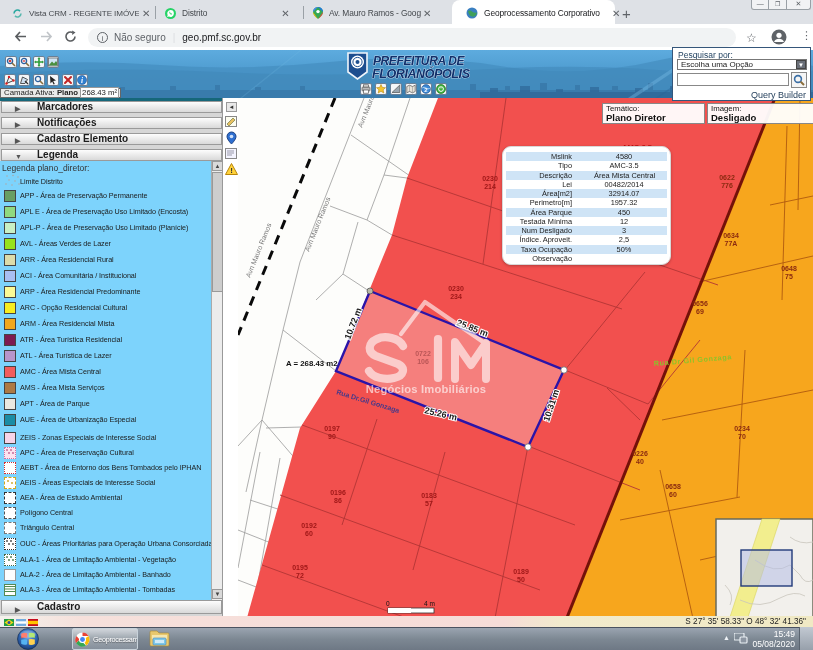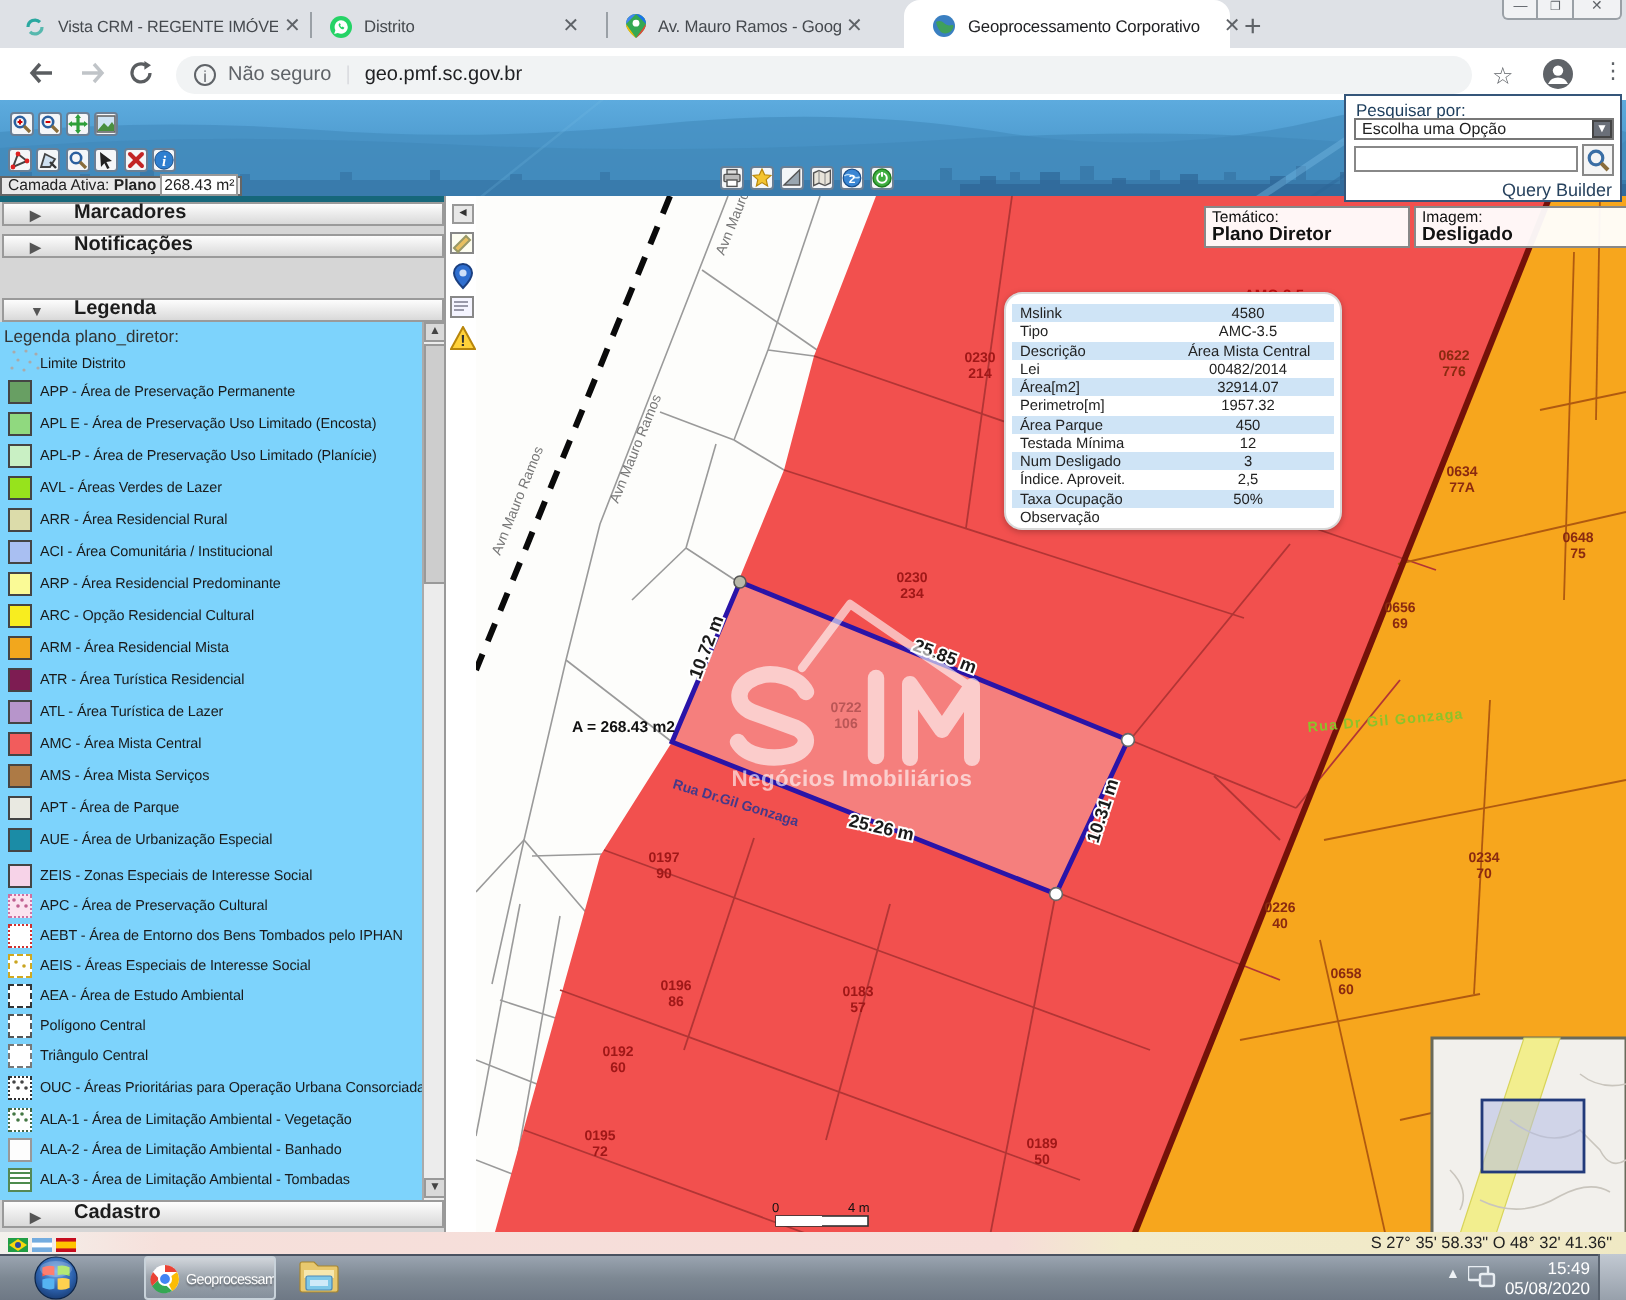--- a/index.html
+++ b/index.html
@@ -28,21 +28,21 @@
 #legendbody{position:absolute;left:0;top:161px;width:222px;height:439px;background:#7dd3fc;overflow:hidden}
 .litem{position:absolute;left:20px;font-size:7.2px;letter-spacing:-0.05px;color:#1a1a1a;white-space:nowrap}
 .lsq{position:absolute;left:4px;width:12px;height:12px;border:1px solid #444}
 #lscroll{position:absolute;left:211px;top:161px;width:11px;height:439px;background:#ececec;border-left:1px solid #aaa}
 #sidestrip{position:absolute;left:222px;top:98px;width:16px;height:518px;background:#fff;border-left:1px solid #999}
 
 #map{left:238px;top:98px;width:575px;height:520px;background:#fff}
 #infobox{position:absolute;left:502px;top:146px;width:169px;height:119px;background:#fff;border:1px solid #d8d8d8;border-radius:9px;box-shadow:0 1px 3px rgba(0,0,0,.25);z-index:20;padding:5px 3px 0 3px}
 .irow{position:relative;width:161px;height:9.25px;font-size:7.4px;color:#222;line-height:9.25px;white-space:nowrap}
 .irow.b{background:#cfe4f6}
-.ilab{position:absolute;left:4px;width:62px;text-align:left}
+.ilab{position:absolute;left:4px;width:62px;text-align:right}
 .ival{position:absolute;left:88px;width:60px;text-align:center}
 .thembox{position:absolute;height:21px;background:rgba(255,255,255,.95);border:1px solid #888;z-index:15;font-size:7.8px;color:#111;line-height:8.5px;padding:1px 0 0 3px;overflow:hidden}
 
 #coordbar{left:0;top:616px;width:813px;height:11px;background:linear-gradient(90deg,#f3f1ec 0%,#f6e0db 10%,#f6dcd8 62%,#f2ebcd 69%,#f0e9c4 100%);z-index:40}
 #taskbar{left:0;top:627px;width:813px;height:23px;background:linear-gradient(180deg,#9aa4b0 0%,#7d8893 50%,#6e7885 100%);border-top:1px solid #4a5260;z-index:50}
 </style></head>
 <body>
 <div id="stage">
 
 <div class="abs" id="tabbar"></div>
@@ -239,20 +239,32 @@
       </svg>
     </div>
 <div class="hicon" style="left:76px;top:74px">
       <svg width="10" height="10" viewBox="0 0 10 10">
         <circle cx="5" cy="5" r="4.6" fill="#2f7fd0" stroke="#1a4f8a" stroke-width="0.5"></circle>
         <text x="5" y="7.8" font-size="7.5" text-anchor="middle" fill="#fff" font-family="Liberation Serif" font-style="italic" font-weight="bold">i</text>
       </svg>
     </div>
 <div id="camada"><span>Camada Ativa: <b>Plano</b></span><span style="background:#fff;border:1px solid #999;margin-left:2px;padding:0 1px">268.43 m²</span></div>
 
+<div class="abs" style="left:345px;top:51px;z-index:6">
+<svg width="125" height="31" viewBox="0 0 125 31">
+<path d="M3 2 h19 v19 l-9.5 7 l-9.5 -7 z" fill="#1d4e8f" stroke="#f0f5fb" stroke-width="1.6"></path>
+<circle cx="12.5" cy="11" r="6.5" fill="#fff"></circle>
+        <circle cx="12.5" cy="11" r="4.6" fill="none" stroke="#1d4e8f" stroke-width="1"></circle>
+        <circle cx="12.5" cy="11" r="2" fill="#1d4e8f"></circle>
+<g font-family="Liberation Sans" font-weight="bold" font-style="italic" fill="#12306a" stroke="#e8f1fa" stroke-width="0.7" paint-order="stroke" letter-spacing="-0.4">
+<text x="28" y="13.5" font-size="12">PREFEITURA DE</text>
+<text x="27" y="27" font-size="12.5">FLORIANÓPOLIS</text>
+        </g>
+</svg>
+    </div>
 
 <div class="hicon" style="left:360px;top:83px">
       <svg width="10" height="10" viewBox="0 0 10 10">
         <rect x="2.5" y="0.8" width="5" height="2.4" fill="#ddd" stroke="#555" stroke-width="0.7"></rect>
         <rect x="1" y="3.2" width="8" height="3.6" rx="0.5" fill="#bbb" stroke="#555" stroke-width="0.7"></rect>
         <rect x="2.5" y="6" width="5" height="3.2" fill="#fff" stroke="#555" stroke-width="0.7"></rect>
       </svg>
     </div>
 <div class="hicon" style="left:375px;top:83px">
       <svg width="10" height="10" viewBox="0 0 10 10">
@@ -297,20 +309,21 @@
           <line x1="8.6" y1="8.6" x2="12" y2="12" stroke="#8a6d3b" stroke-width="2"></line>
         </svg>
       </div>
 <div style="position:absolute;right:4px;top:42px;font-size:9px;color:#27425e">Query Builder</div>
 </div>
 
 <div class="abs" id="sidebar"></div>
 <div class="abs" style="left:0;top:98px;width:222px;height:3px;background:#16677a;z-index:3"></div>
 <div class="phead" style="top:117px"><span class="ptri" style="top:2px">▶</span>Notificações</div>
 <div class="phead" style="top:101px"><span class="ptri" style="top:2px">▶</span>Marcadores</div>
+<div class="phead" style="top:133px"><span class="ptri" style="top:2px">▶</span>Cadastro Elemento</div>
 <div class="phead" style="top:149px"><span class="ptri" style="top:2px">▼</span>Legenda</div>
 <div class="abs" id="legendbody">
 <div class="abs" style="left:2px;top:2px;font-size:8.5px;color:#333">Legenda plano_diretor:</div>
 <svg class="abs" style="left:4px;top:13px" width="18" height="14">
         <g fill="#aaa">
           <circle cx="3" cy="2" r="0.8"></circle>
           <circle cx="9" cy="1.5" r="0.8"></circle>
           <circle cx="14" cy="3" r="0.8"></circle>
           <circle cx="5" cy="6" r="0.8"></circle>
           <circle cx="11" cy="7" r="0.8"></circle>

